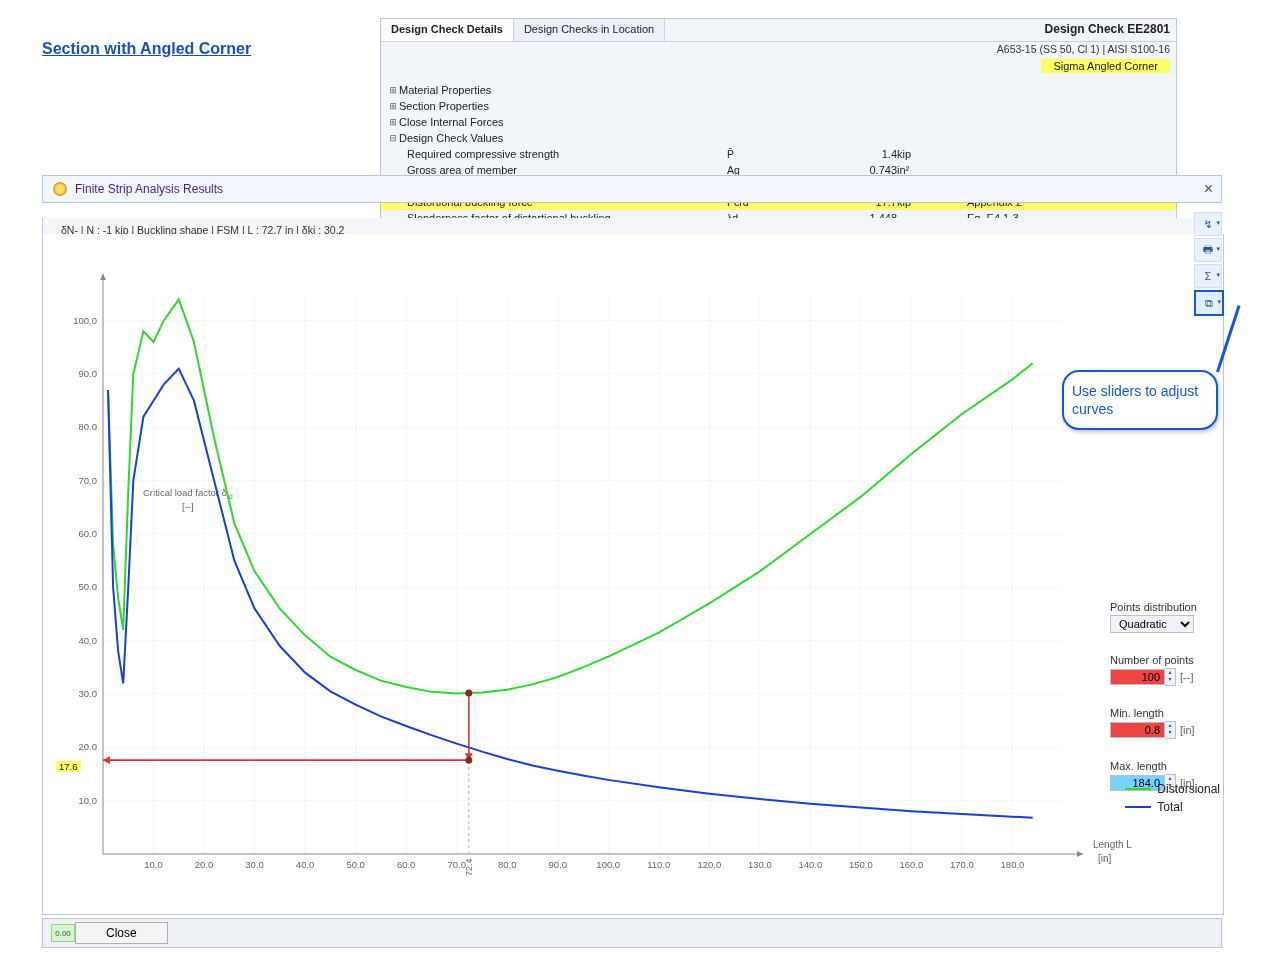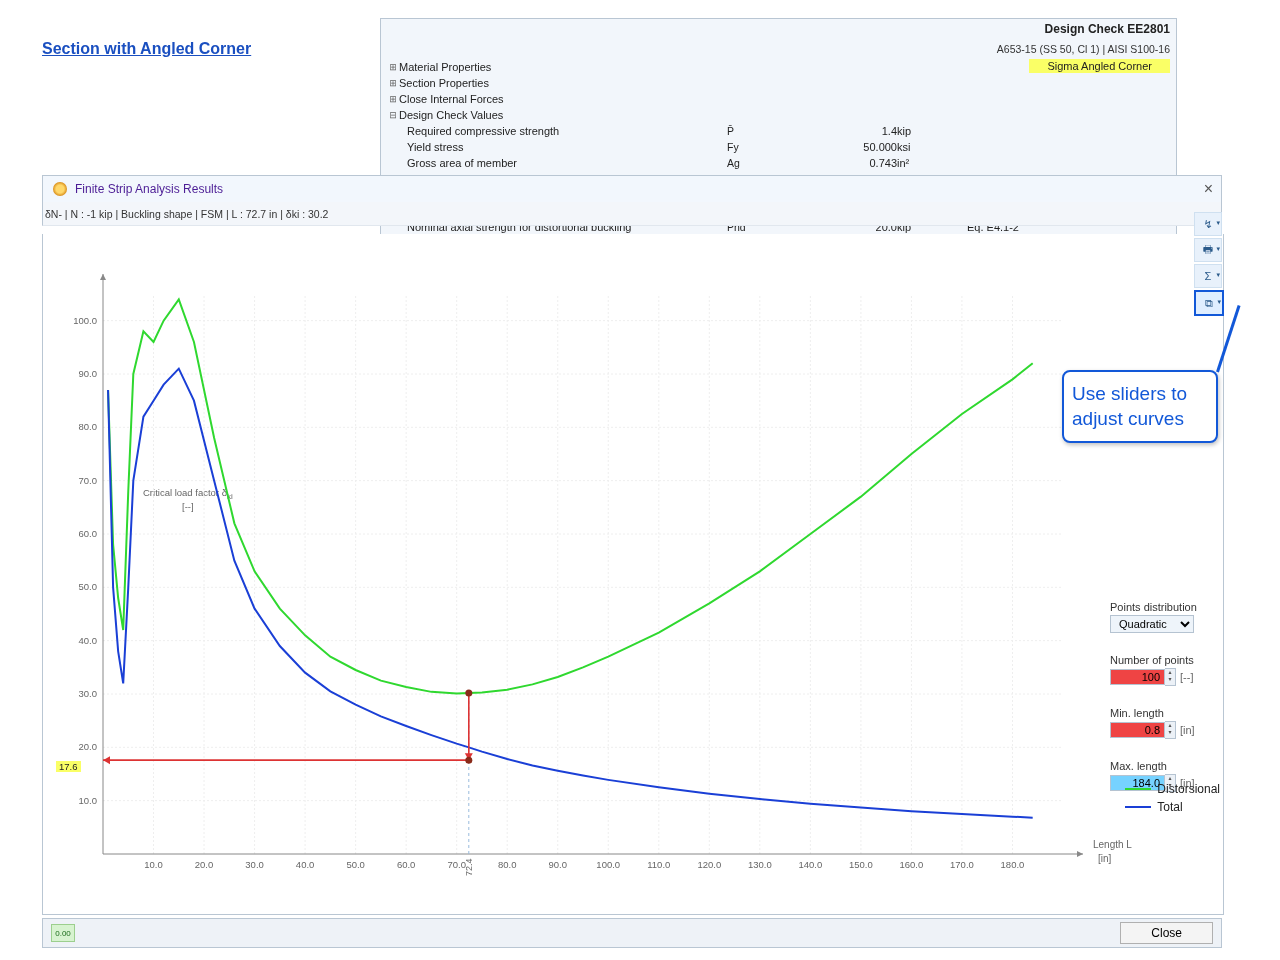--- a/index.html
+++ b/index.html
@@ -2,50 +2,50 @@
 <html><head>
 <meta charset="utf-8">
 <style>
   html,body{margin:0;padding:0;font-family:"Segoe UI",Tahoma,Arial,sans-serif;font-size:12px;color:#222;background:#fff}
   body{width:1280px;height:960px;position:relative;overflow:hidden}
   a.titlelink{position:absolute;left:42px;top:40px;font-size:16px;font-weight:bold;color:#1a4fc0;text-decoration:underline}
   .fsa-header{position:absolute;left:42px;top:175px;width:1180px;height:28px;border:1px solid #b9c6d3;background:#f2f7fd;display:flex;align-items:center;padding-left:10px;box-sizing:border-box}
   .fsa-header .gear{width:14px;height:14px;border-radius:50%;background:radial-gradient(circle,#ffd86b 40%,#d98e1a 70%);margin-right:8px}
   .fsa-header .txt{font-size:12px;color:#4c1d95}
   .fsa-header .close{position:absolute;right:8px;font-size:16px;color:#555}
-  .subheader{position:absolute;left:42px;top:202px;width:1180px;height:24px;background:#f3f6fa;border-left:1px solid #b9c6d3;border-right:1px solid #b9c6d3;border-bottom:1px solid #e1e7ee;display:flex;align-items:center;padding-left:2px;box-sizing:border-box;font-size:10.5px;color:#333}
+  .subheader{position:absolute;left:42px;top:218px;width:1180px;height:24px;background:#f3f6fa;border-left:1px solid #b9c6d3;border-right:1px solid #b9c6d3;border-bottom:1px solid #e1e7ee;display:flex;align-items:center;padding-left:18px;box-sizing:border-box;font-size:10.5px;color:#333}
   .chart-area{position:absolute;left:42px;top:234px;width:1180px;height:680px;border-left:1px solid #b9c6d3;border-right:1px solid #b9c6d3;border-bottom:1px solid #b9c6d3;background:#fff}
-  .bottom-bar{position:absolute;left:42px;top:918px;width:1180px;height:30px;background:#eef2f7;border:1px solid #b9c6d3;display:flex;align-items:center;justify-content:space-between;padding:0 8px;box-sizing:border-box}
+  .bottom-bar{position:absolute;left:42px;top:918px;width:1180px;height:30px;background:#eef2f7;border:1px solid #b9c6d3;display:flex;align-items:center;justify-content:flex-start;padding:0 8px;box-sizing:border-box}
   .bottom-bar .prec{width:22px;height:16px;background:#d7f3d0;border:1px solid #9ccf8e;font-size:8px;display:flex;align-items:center;justify-content:center;color:#1a6b1a}
   .bottom-bar button{font-size:12px;padding:3px 30px;background:#f4f4f4;border:1px solid #b0b0b0}
   
   .details{position:absolute;left:380px;top:18px;width:795px;border:1px solid #b9c6d3;background:#f2f6fb;font-size:11px}
   .details .tabs{height:22px;display:flex;border-bottom:1px solid #c8d2dc}
   .details .tab{padding:4px 10px;border-right:1px solid #c8d2dc;background:#ecf1f7}
   .details .tab.active{background:#fdfefe;font-weight:bold}
   .details .corner{position:absolute;right:6px;top:3px;font-weight:bold;font-size:12px}
   .details .meta{position:absolute;right:6px;top:24px;font-size:10.5px;color:#333}
-  .details .sigma{position:absolute;right:6px;top:40px;background:#faff66;padding:1px 18px;font-size:11px}
+  .details .sigma{position:absolute;right:6px;top:40px;background:#faff66;padding:1px 12px;font-size:11px}
   .treerow{display:flex;align-items:center;height:16px;padding-left:6px}
   .treerow .exp{width:12px;font-size:9px;color:#666;text-align:center}
   .treerow .lbl{flex:0 0 340px;white-space:nowrap;overflow:hidden;text-overflow:ellipsis}
   .treerow .sym{flex:0 0 60px;font-size:10.5px}
   .treerow .val{flex:0 0 110px;text-align:right;padding-right:0}
   .treerow .unit{flex:0 0 40px}
   .treerow .ref{flex:0 0 100px;padding-left:30px}
   .treerow.hl{background:#faff66}
   .treerow.child{padding-left:26px}
   .treerow.child .lbl{flex:0 0 320px}
   
   .side-tools{position:absolute;right:60px;top:212px;width:26px;display:flex;flex-direction:column;gap:2px}
   .side-tools .tool{width:26px;height:22px;background:#e8f1fb;border:1px solid #cfe0f0;display:flex;align-items:center;justify-content:center;font-size:11px;color:#2a5a8a;position:relative}
   .side-tools .tool .dd{position:absolute;right:1px;top:6px;font-size:7px;color:#2a5a8a}
   .side-tools .tool.sel{border:2px solid #1258d8;background:#dfeeff}
   
-  .callout{position:absolute;right:62px;top:370px;width:136px;background:#fff;border:2.5px solid #1258d8;border-radius:8px;padding:10px 8px;color:#1258d8;font-size:19px;line-height:1.3;box-shadow:1px 2px 4px rgba(0,0,0,0.25)}
+  .callout{position:absolute;right:62px;top:370px;width:136px;background:#fff;border:2.5px solid #1258d8;border-radius:17px;padding:10px 8px;color:#1258d8;font-size:14px;line-height:1.3;box-shadow:1px 2px 4px rgba(0,0,0,0.25)}
   .callout::before{content:"";position:absolute;right:-2px;top:-70px;width:2.5px;height:70px;background:#1258d8;transform:rotate(18deg);transform-origin:bottom}
   
   .rctrls{position:absolute;right:60px;top:580px;width:110px;font-size:11px;color:#333}
   .rctrls .lbl{margin-top:21px}
   .rctrls .inp{display:flex;align-items:center;margin-top:2px}
   .rctrls select,.rctrls input{font-size:11px;border:1px solid #b5c3d1;background:#fff;padding:1px 4px;box-sizing:border-box}
   .rctrls select{width:84px;background:#eef4fa}
   .rctrls input{width:55px;text-align:right;background:#ef4444}
   .rctrls input.hl{background:#76d2ff}
   .rctrls .spin{width:10px;height:16px;background:#ecf1f7;border:1px solid #b5c3d1;border-left:none;font-size:6px;line-height:7px;text-align:center;color:#555}
@@ -58,20 +58,24 @@
   .hl-tick{position:absolute;left:56px;top:761px;background:#faff66;font-size:9.5px;padding:0 3px}
   svg{position:absolute;left:0;top:0}
   .sub{font-size:8px;vertical-align:sub}
 </style>
 </head>
 <body>
 
 <a class="titlelink">Section with Angled Corner</a>
 
 <div class="details">
+  <div class="tabs">
+    <div class="tab active">Design Check Details</div>
+    <div class="tab">Design Checks in Location</div>
+  </div>
   <div class="corner">Design Check EE2801</div>
   <div class="meta">A653-15 (SS 50, Cl 1) | AISI S100-16</div>
   <div class="sigma">Sigma Angled Corner</div>
   <div id="tree" style="padding-top:40px">
       <div class="treerow">
         <span class="exp">⊞</span>
         <span class="lbl" style="font-weight:normal">Material Properties</span>
       </div>
       <div class="treerow">
         <span class="exp">⊞</span>
@@ -83,27 +87,20 @@
       </div>
       <div class="treerow">
         <span class="exp">⊟</span>
         <span class="lbl" style="font-weight:normal">Design Check Values</span>
       </div>
       <div class="treerow child">
         <span class="lbl">Required compressive strength</span>
         <span class="sym">P̄</span>
         <span class="val">1.4</span>
         <span class="unit">kip</span>
-        <span class="ref"></span>
-      </div>
-      <div class="treerow child">
-        <span class="lbl">Yield stress</span>
-        <span class="sym">Fy</span>
-        <span class="val">50.000</span>
-        <span class="unit">ksi</span>
         <span class="ref"></span>
       </div>
       <div class="treerow child">
         <span class="lbl">Gross area of member</span>
         <span class="sym">Ag</span>
         <span class="val">0.743</span>
         <span class="unit">in²</span>
         <span class="ref"></span>
       </div>
       <div class="treerow child">

